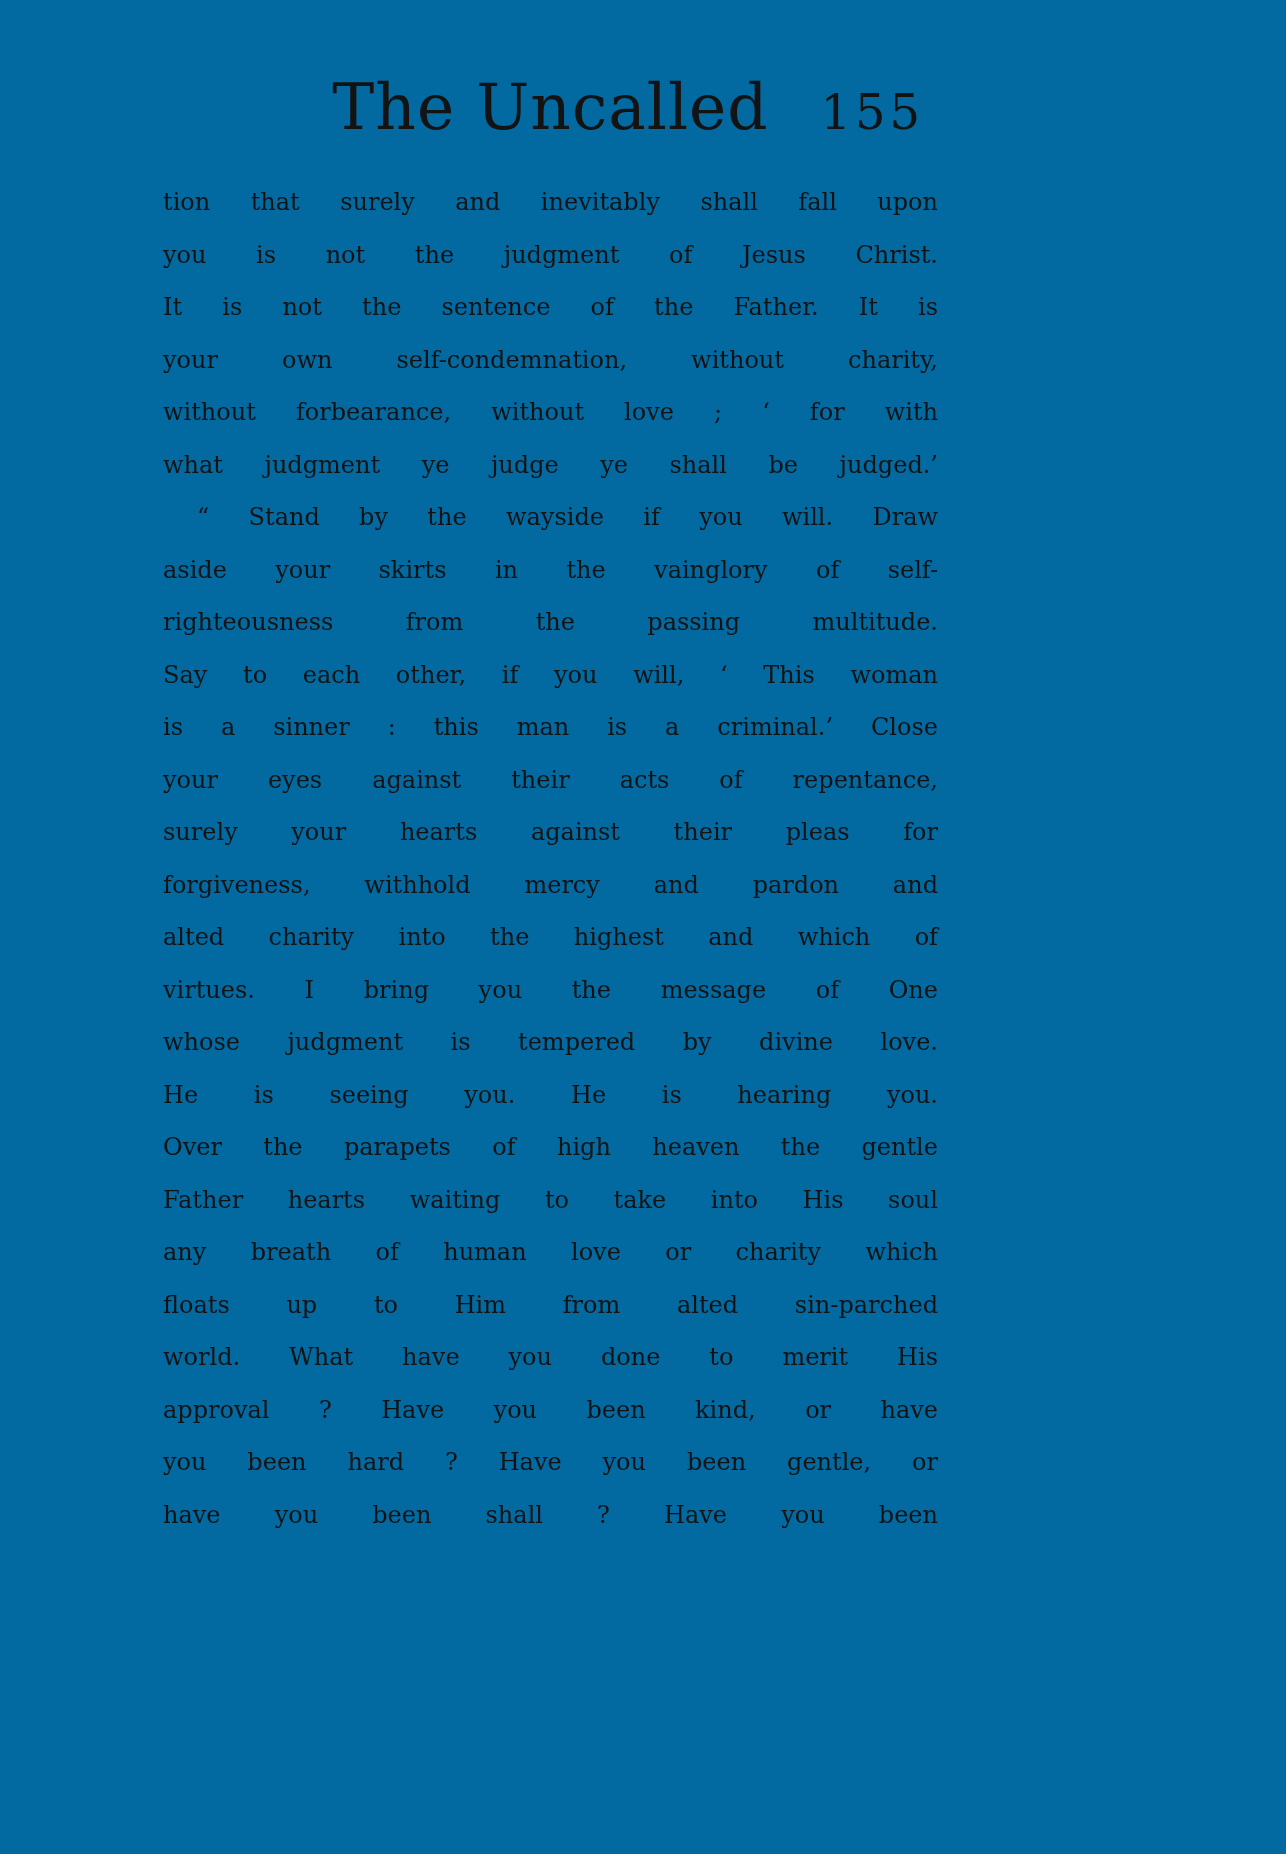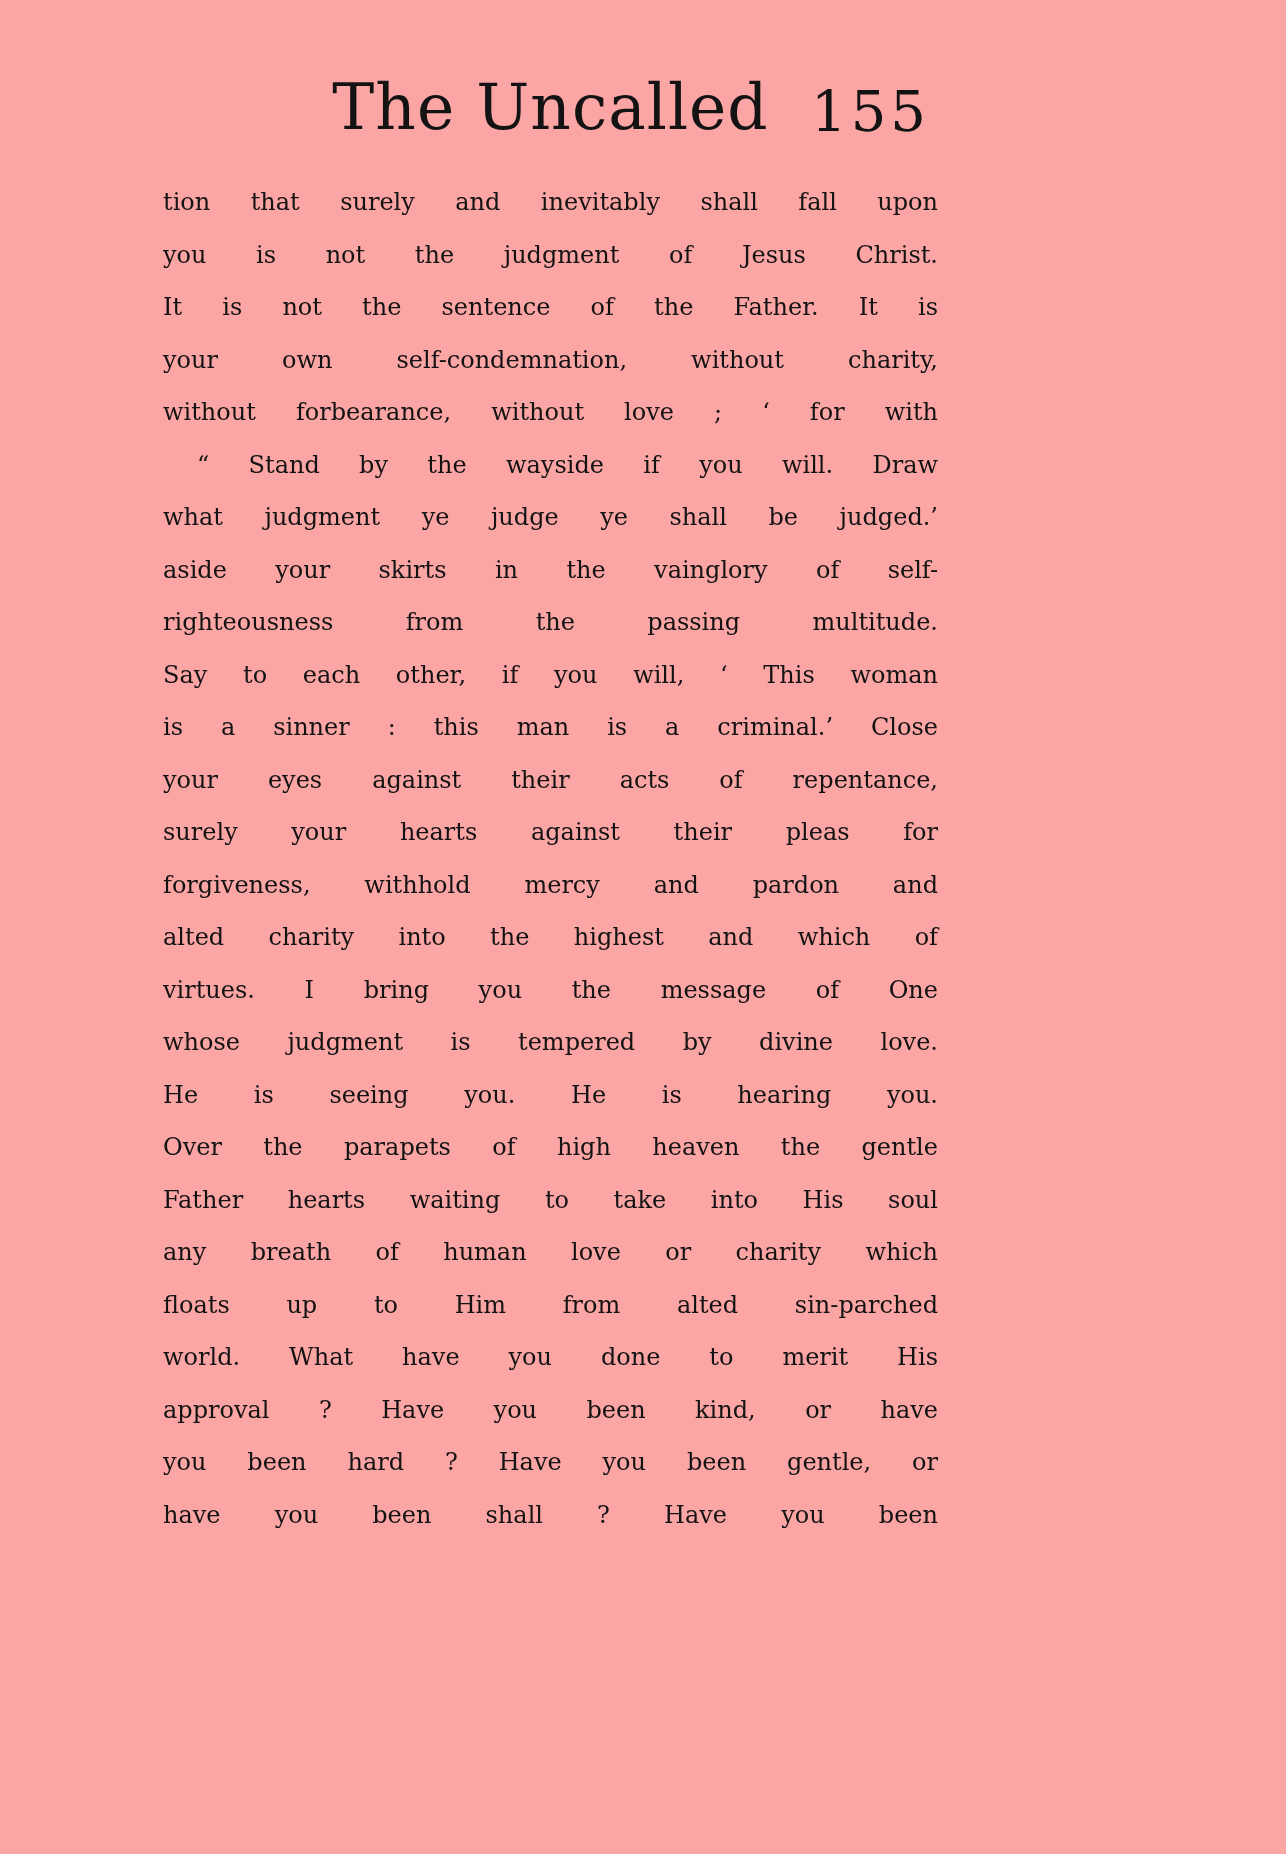--- a/index.html
+++ b/index.html
@@ -13,21 +13,21 @@
     position: relative;
     font-family: "DejaVu Serif", "Liberation Serif", serif;
     color: #131313;
     overflow: hidden;
   }
   .page {
     position: absolute;
     left: 0; top: 0;
     width: 1286px;
     height: 1854px;
-    background: #fca5a5;
+    background: #0369a1;
   }
   .column {
     position: absolute;
     left: 163px;
     top: 58px;
     width: 775px;
   }
   .page-header {
     position: relative;
     height: 100px;
@@ -36,23 +36,23 @@
   .running-title {
     display: block;
     text-align: center;
     font-size: 63px;
     line-height: 100px;
     letter-spacing: 1px;
     white-space: nowrap;
   }
   .page-num {
     position: absolute;
-    right: 8px;
+    right: 14px;
     top: 0;
-    font-size: 56px;
+    font-size: 48px;
     line-height: 108px;
     letter-spacing: 4px;
   }
   .page-body {
     width: 775px;
   }
   .line {
     font-size: 24px;
     line-height: 52.5px;
     text-align: justify;
@@ -73,22 +73,22 @@
     <header class="page-header">
       <span class="running-title">The Uncalled</span>
       <span class="page-num">155</span>
     </header>
     <main class="page-body">
         <div class="line">tion that surely and inevitably shall fall upon</div>
         <div class="line">you is not the judgment of Jesus Christ.</div>
         <div class="line">It is not the sentence of the Father.  It is</div>
         <div class="line">your own self-condemnation, without charity,</div>
         <div class="line">without forbearance, without love ; ‘ for with</div>
+        <div class="line">what judgment ye judge ye shall be judged.’</div>
         <div class="line indent">“ Stand by the wayside if you will.  Draw</div>
-        <div class="line">what judgment ye judge ye shall be judged.’</div>
         <div class="line">aside your skirts in the vainglory of self-</div>
         <div class="line">righteousness from the passing multitude.</div>
         <div class="line">Say to each other, if you will, ‘ This woman</div>
         <div class="line">is a sinner : this man is a criminal.’  Close</div>
         <div class="line">your eyes against their acts of repentance,</div>
         <div class="line">surely your hearts against their pleas for</div>
         <div class="line">forgiveness, withhold mercy and pardon and</div>
         <div class="line">alted charity into the highest and which of</div>
         <div class="line">virtues.  I bring you the message of One</div>
         <div class="line">whose judgment is tempered by divine love.</div>

